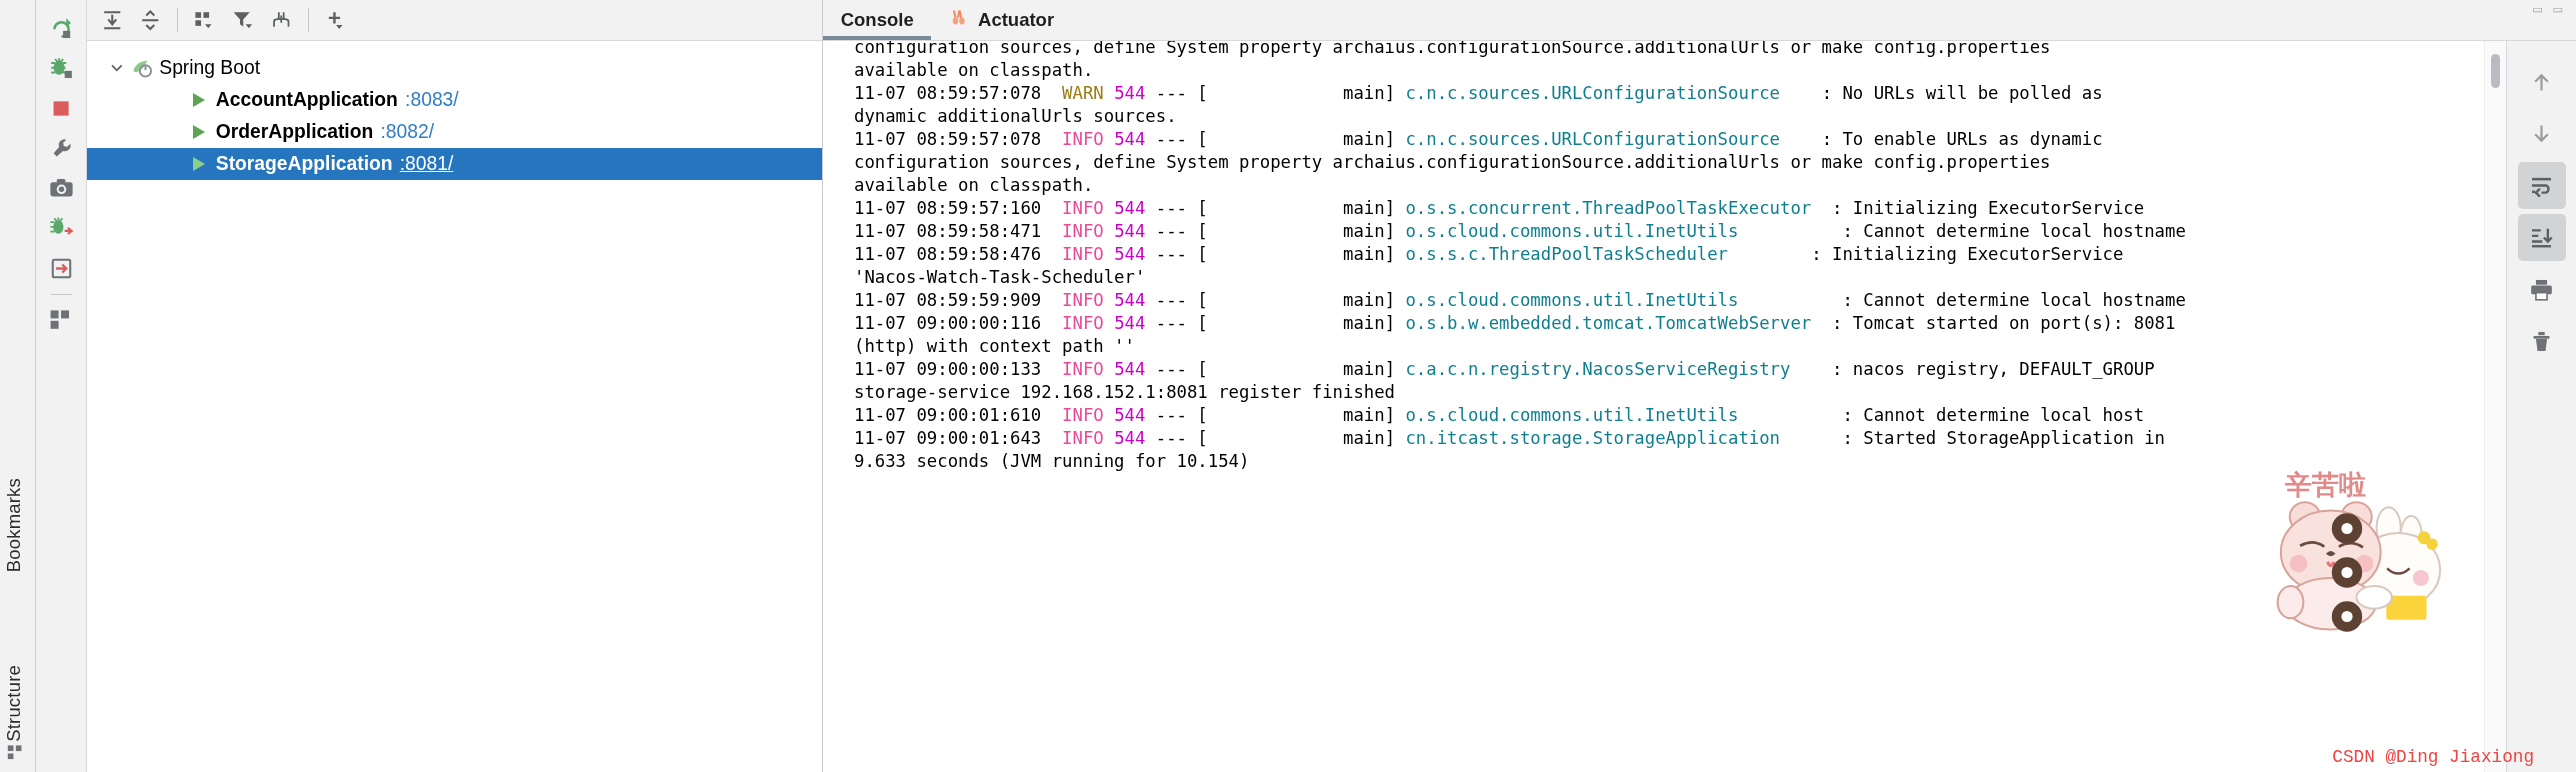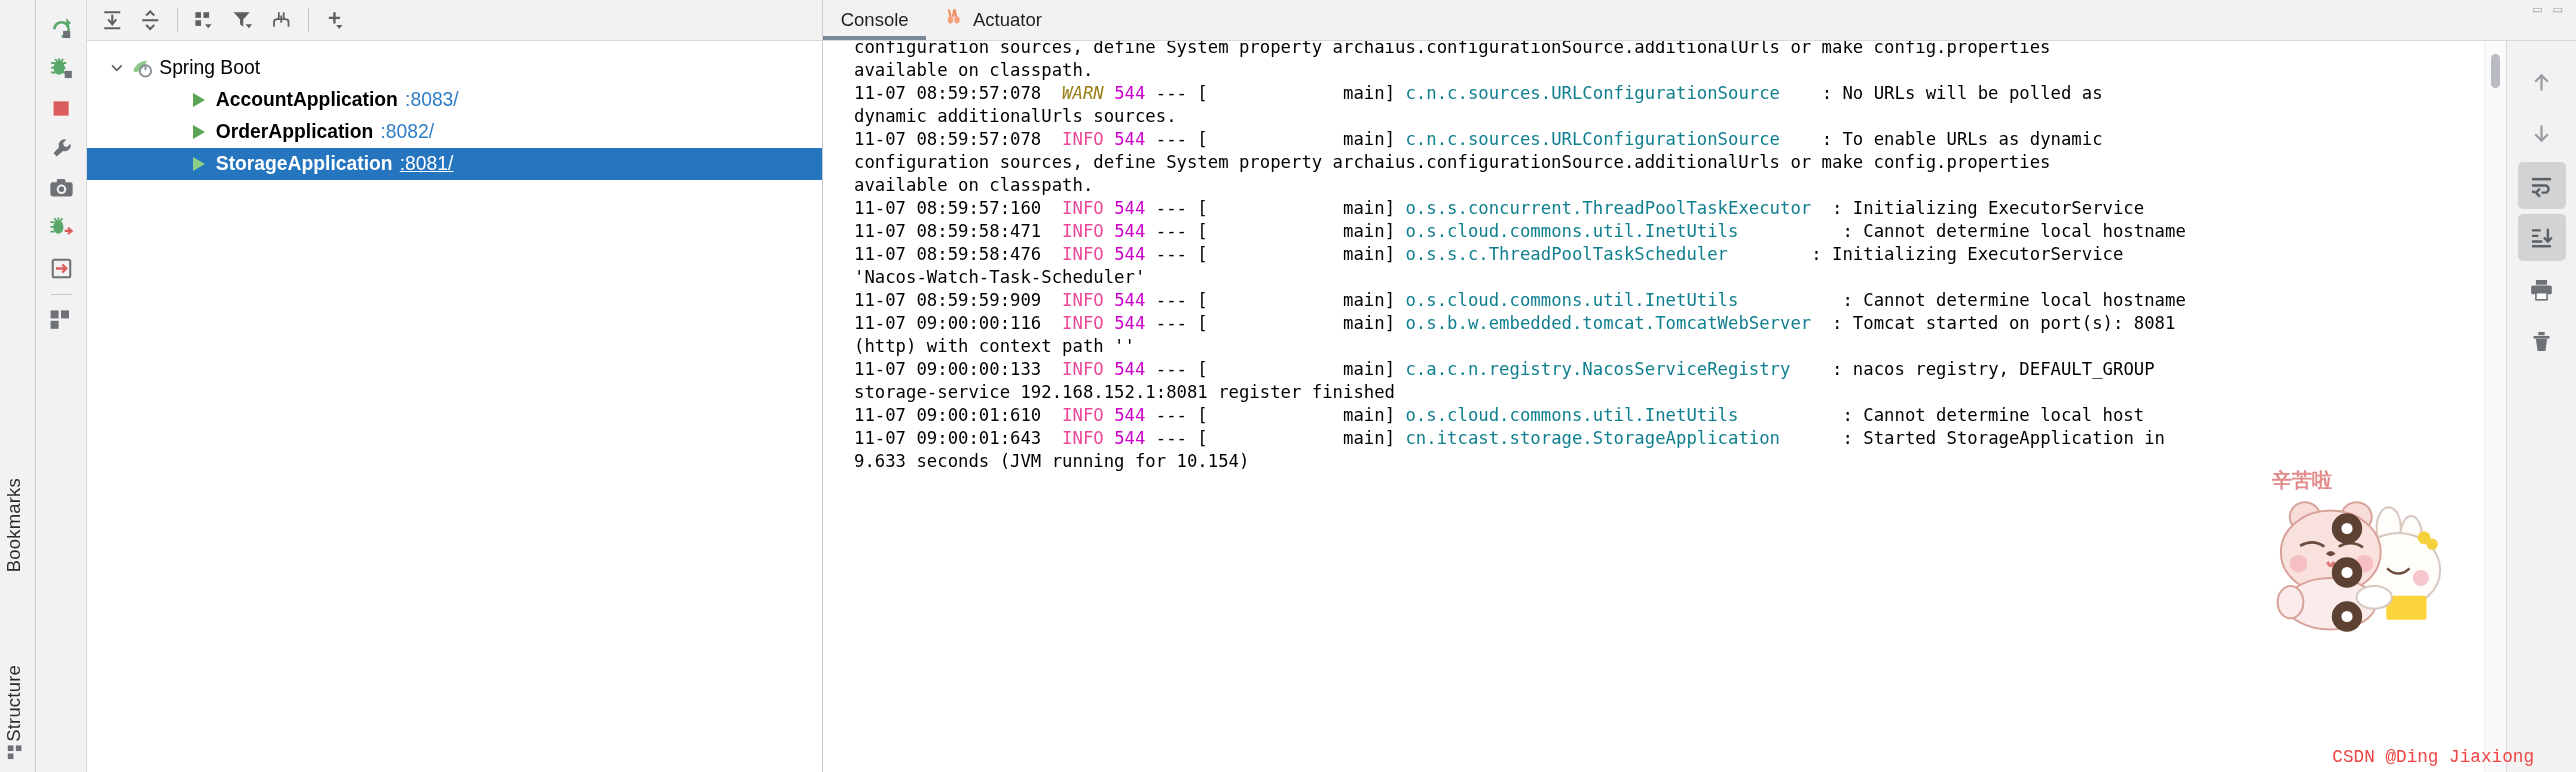--- a/index.html
+++ b/index.html
@@ -81,41 +81,41 @@
   .trow.sel .playtri{border-left-color:#8ccf86;}
   .tname{font-weight:700;}
   .tname.plain{font-weight:400;}
   .tport{color:#2f7ec6;margin-left:7.2px;}
   .trow.sel .tport{color:#ffffff;text-decoration:underline;}
 
   
   .rightpane{flex:1 1 auto;display:flex;flex-direction:column;min-width:0;position:relative;background:#fff;}
   .tabstrip{
     height:40px;flex:0 0 40px;background:#f2f2f2;
-    display:flex;align-items:flex-start;border-bottom:0.8px solid #d6d9dc;
+    display:flex;align-items:center;border-bottom:0.8px solid #d6d9dc;font-weight:bold;
   }
   .tab{
     height:39px;display:flex;align-items:center;gap:8px;
     padding:0 17.7px;font-size:18.5px;color:#1f1f1f;cursor:pointer;
     position:relative;
   }
   .tab.active::after{
     content:"";position:absolute;left:0;right:0;bottom:-0.8px;height:4px;background:#7a8a99;
   }
   .console-wrap{flex:1 1 auto;display:flex;min-height:0;}
   .console{
     flex:1 1 auto;min-width:0;overflow:hidden;background:#ffffff;
     font-family:"DejaVu Sans Mono", monospace;
     font-size:17.3px;line-height:23px;
     padding:1.6px 0 0 0;position:relative;
   }
   .logline{white-space:pre;padding-left:31px;height:23px;}
   .logline.cut{color:#000;}
   .c-ts{color:#000;}
-  .c-warn{color:#9a7d14;font-style:italic;}
+  .c-warn{color:#9a7d14;}
   .c-info{color:#ec4899;}
   .c-pid{color:#cc00cc;}
   .c-plain{color:#000;}
   .c-logger{color:#0f7f8f;}
 
   
   .cgutter{
     width:69px;flex:0 0 69px;background:#f2f2f2;
     border-left:0.8px solid #d6d9dc;
     display:flex;flex-direction:column;align-items:center;
@@ -133,21 +133,21 @@
 
   
   .topright{
     position:absolute;top:0;right:0;height:17.7px;width:161px;background:#f2f2f2;
   }
   .topright .dots{position:absolute;right:9.7px;top:3.2px;font-size:11.3px;color:#9aa0a6;letter-spacing:3.2px;}
 
   
   .mascot{position:absolute;right:113px;bottom:105px;width:242px;height:193px;pointer-events:none;}
   .mascot .cn{
-    position:absolute;top:-8px;left:51px;font-size:20px;color:#e28a8a;font-weight:700;
+    position:absolute;top:-8px;left:64px;font-size:27px;color:#e28a8a;font-weight:700;
     font-family:"DejaVu Sans", sans-serif;white-space:nowrap;
   }
   .watermark{
     position:absolute;right:42px;bottom:6.4px;
     font-size:17.7px;color:#ef4444;font-family:Liberation Mono, monospace;
   }
   .cursor-dots{position:absolute;right:205px;bottom:125px;}
 </style>
 </head>
 <body>

